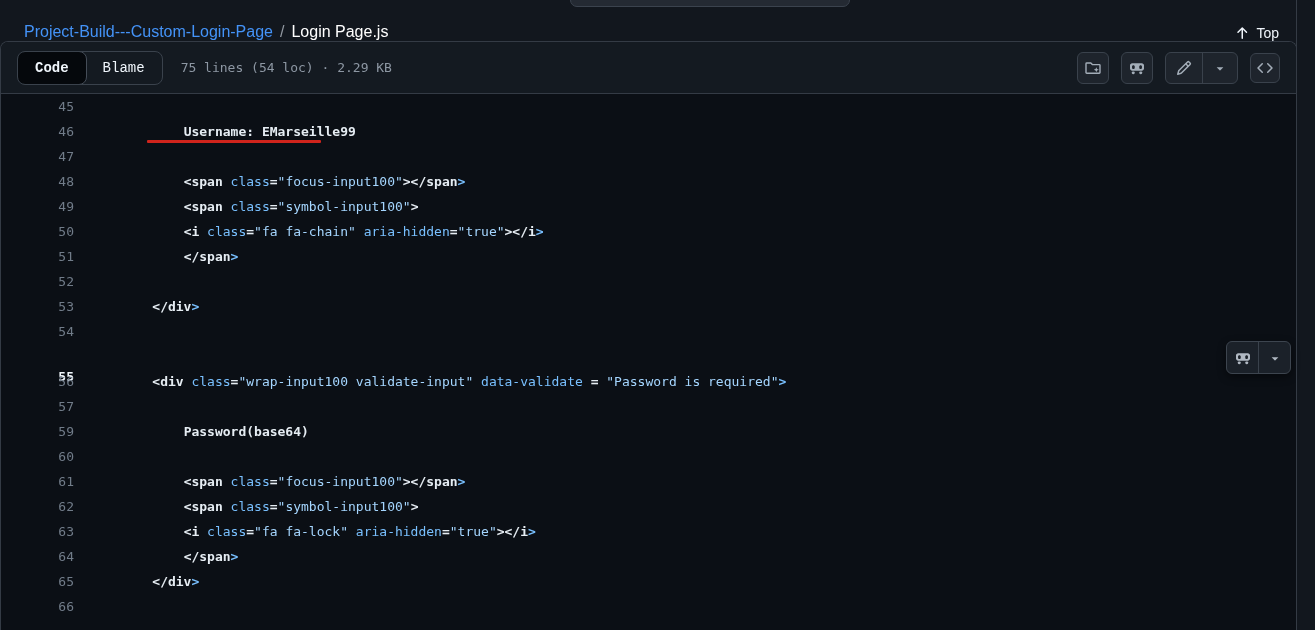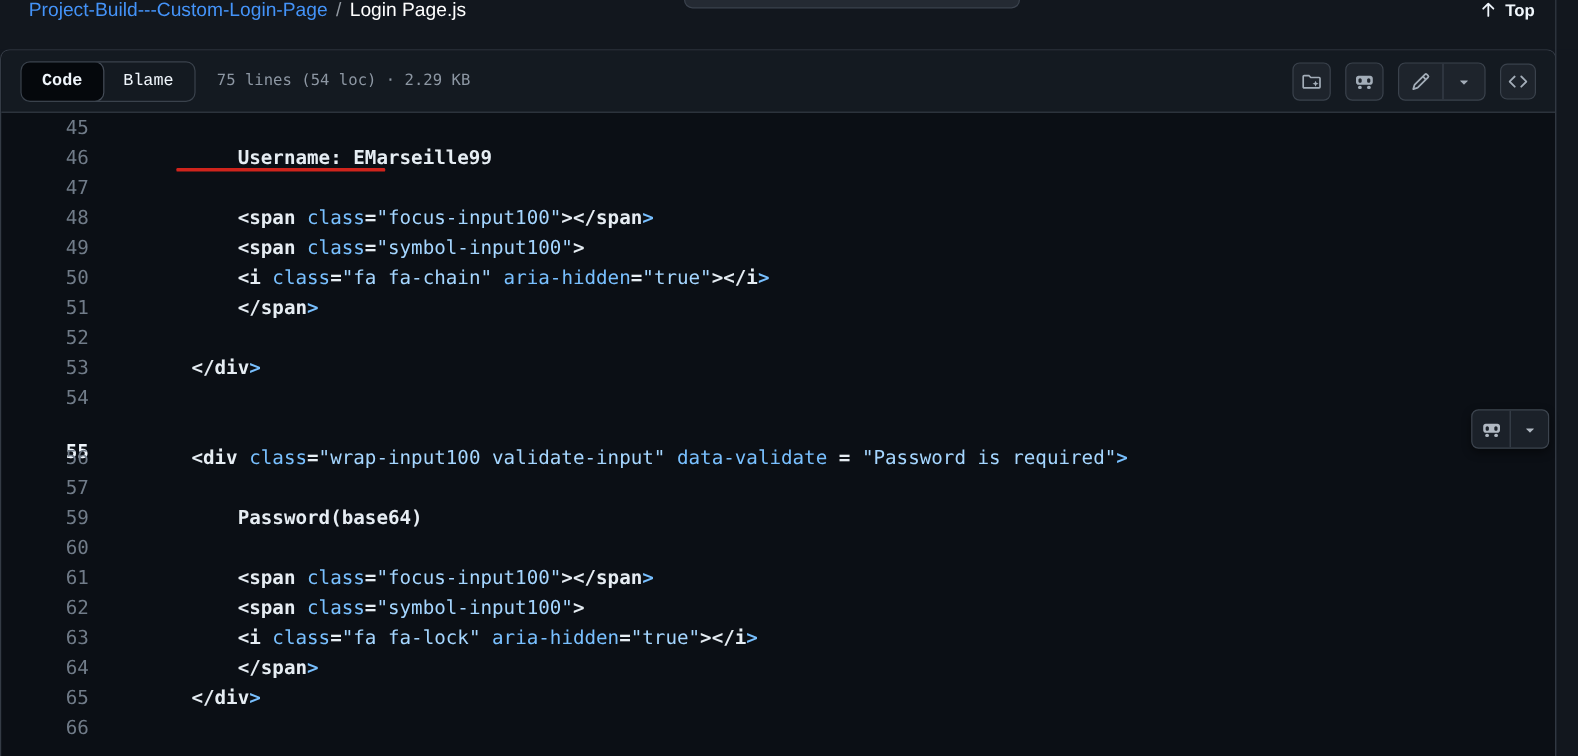--- a/index.html
+++ b/index.html
@@ -9,40 +9,40 @@
     font-family:"Liberation Sans", sans-serif;
     position:relative;
     color:#e6edf3;
   }
 
   
   .top-strip {
     position:relative;
     height:41px;
     display:flex;
-    align-items:flex-start;
+    align-items:flex-end;
     padding-left:24px;
     background:#12171e;
   }
   .search-sliver {
     position:absolute;
     left:570px; top:-7px;
     width:280px; height:14px;
     background:#242a33;
     border:1px solid #3b434e;
     border-radius:8px;
   }
   .breadcrumb { font-size:16px; display:flex; align-items:center; white-space:pre; }
   .bc-repo { color:#4493f8; text-decoration:none; cursor:pointer; }
   .bc-sep { color:#9198a1; padding:0 7px; }
   .bc-file { color:#ffffff; font-weight:400; }
   .top-btn {
     margin-left:auto; margin-right:36px;
     background:transparent; border:none;
-    color:#f0f6fc; font-size:14px; font-weight:700;
+    color:#f0f6fc; font-size:14px; font-weight:400;
     font-family:"Liberation Sans", sans-serif;
     display:flex; align-items:center; gap:6px;
     cursor:pointer;
   }
 
   
   .panel {
     position:absolute;
     left:0; top:41px; right:18px; bottom:0;
     background:#0b0f15;
@@ -129,21 +129,21 @@
   svg { display:block; }
 
   
   #code-body { position:relative; }
   .code-row {
     position:relative;
     height:25px;
     display:flex;
     align-items:center;
     font-family:"DejaVu Sans Mono", monospace;
-    font-size:16px;
+    font-size:13px;
   }
   .ln {
     flex:none;
     width:73px;
     text-align:right;
     color:#717c89;
     cursor:pointer;
   }
   .ln.focus { color:#f0f6fc; font-weight:700;margin-top:40px; }
   .lc { padding-left:7px; white-space:pre;margin-left:40px; }

